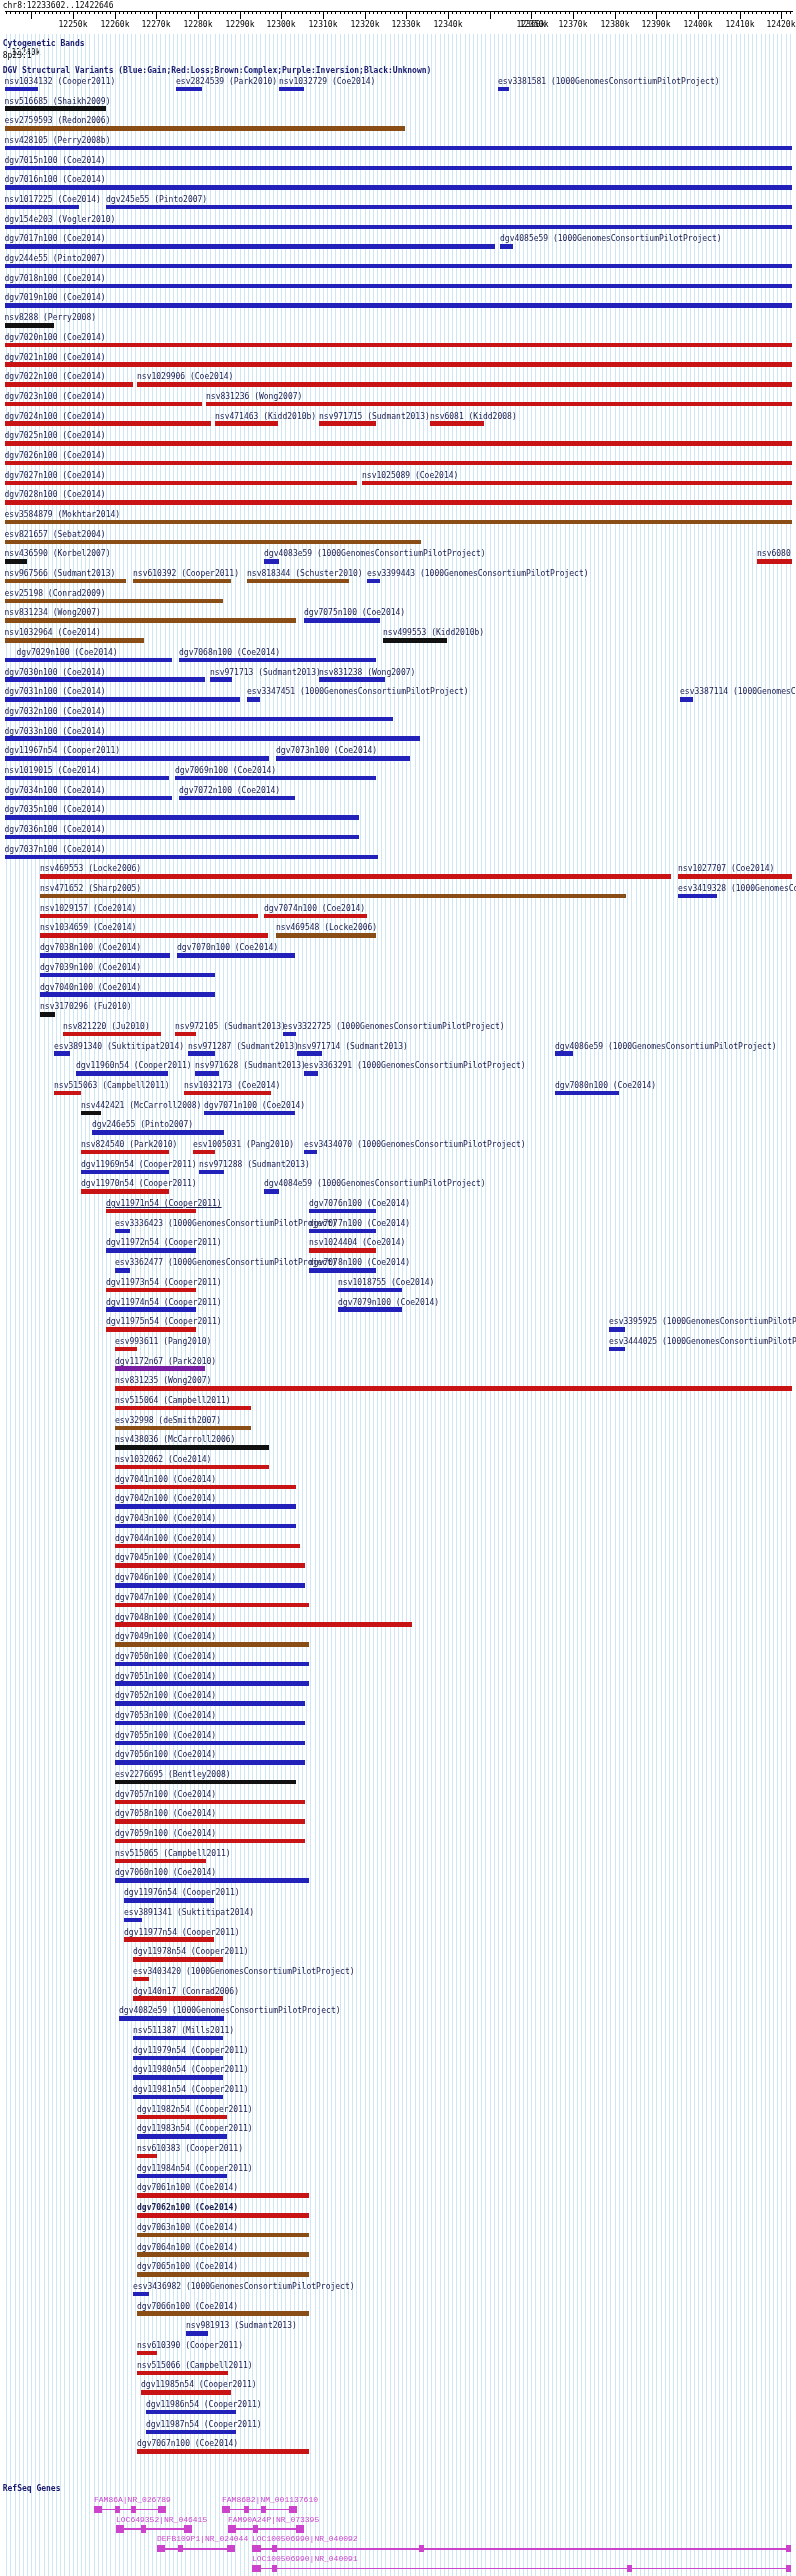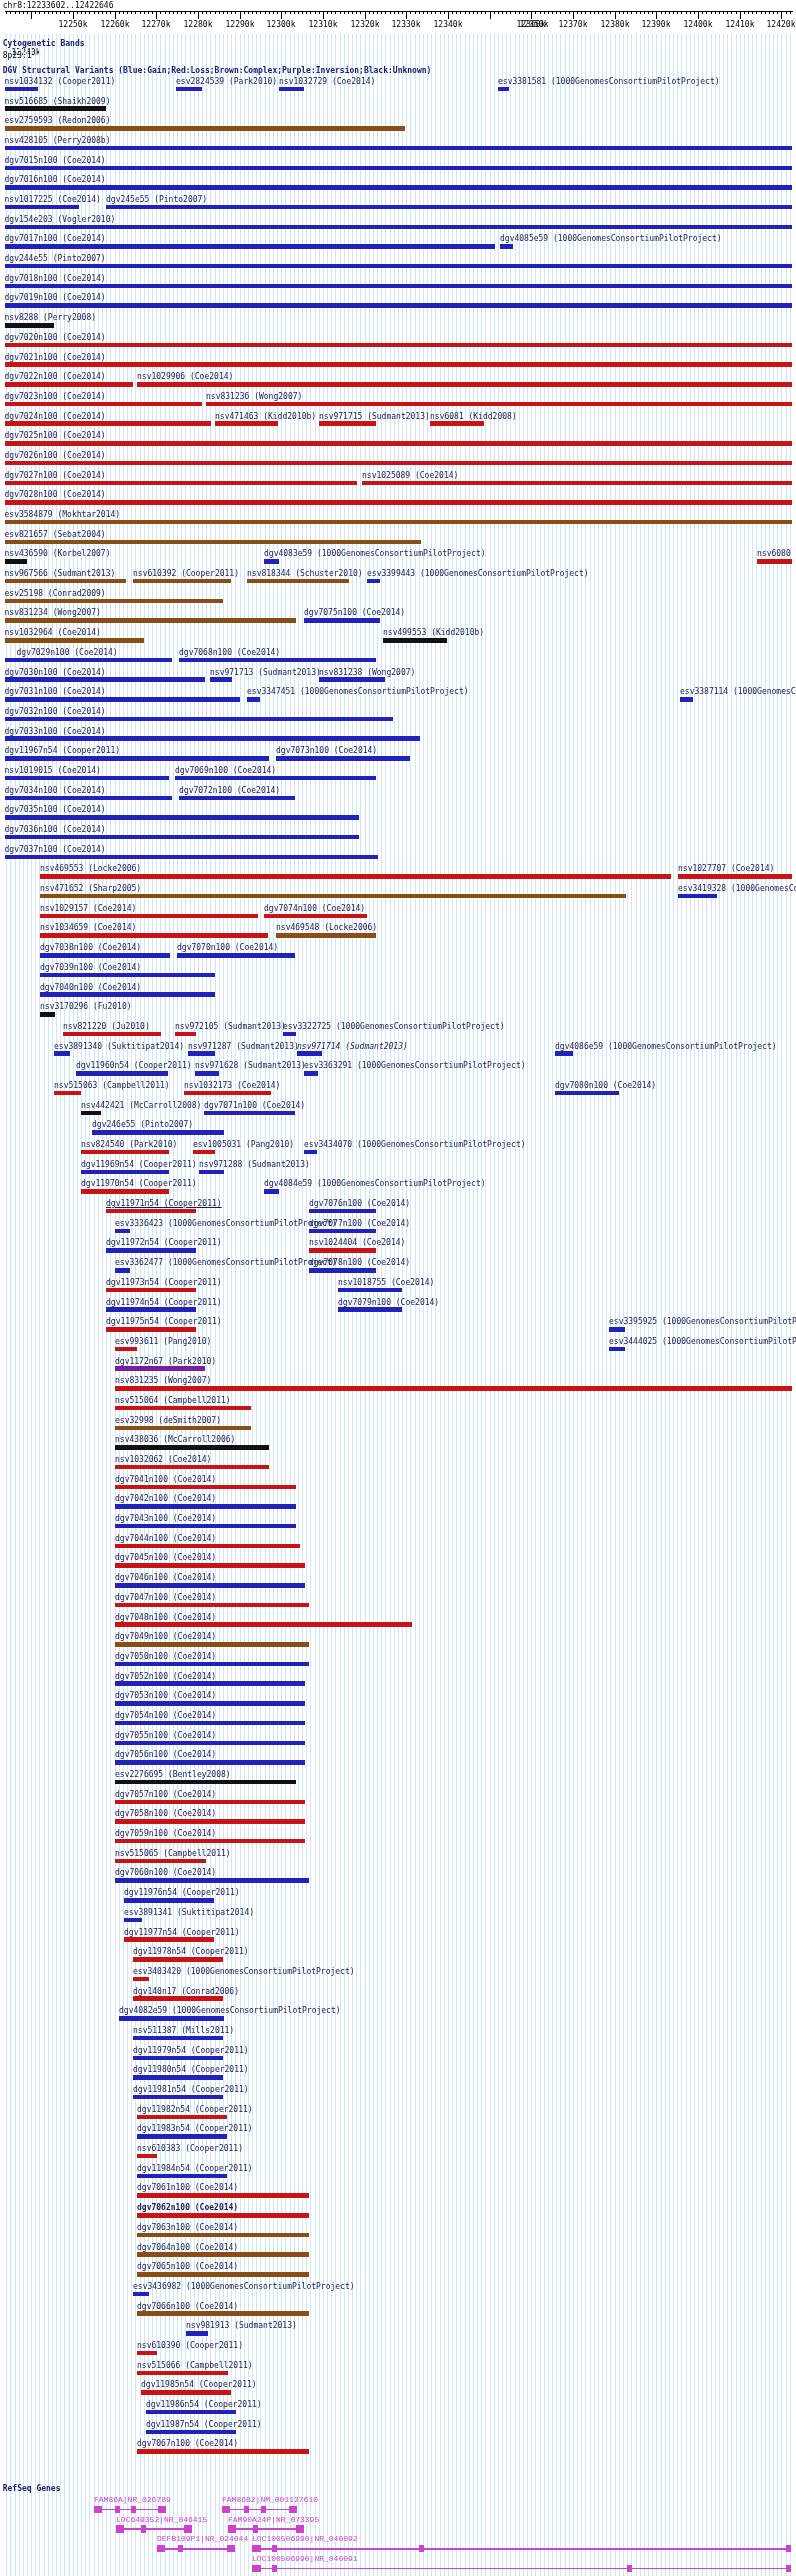--- a/index.html
+++ b/index.html
@@ -702,21 +702,21 @@
           <span class="vlabel" style="left: 175px;">nsv972105 (Sudmant2013)</span>
           <span class="vbar" style="left: 175px; width: 20.6px; background: rgb(200, 20, 20);"></span>
           <span class="vlabel" style="left: 283px;">esv3322725 (1000GenomesConsortiumPilotProject)</span>
           <span class="vbar" style="left: 283px; width: 12.5px; background: rgb(34, 34, 187);"></span>
         </div>
         <div class="vrow">
           <span class="vlabel" style="left: 54px;">esv3891340 (Suktitipat2014)</span>
           <span class="vbar" style="left: 54px; width: 16px; background: rgb(34, 34, 187);"></span>
           <span class="vlabel" style="left: 188px;">nsv971287 (Sudmant2013)</span>
           <span class="vbar" style="left: 188px; width: 27px; background: rgb(34, 34, 187);"></span>
-          <span class="vlabel" style="left: 297px; font-style: italic;">nsv971714 (Sudmant2013)</span>
+          <span class="vlabel" style="left: 297px;">nsv971714 (Sudmant2013)</span>
           <span class="vbar" style="left: 297px; width: 25px; background: rgb(34, 34, 187);"></span>
           <span class="vlabel" style="left: 555px;">dgv4086e59 (1000GenomesConsortiumPilotProject)</span>
           <span class="vbar" style="left: 555px; width: 18px; background: rgb(34, 34, 187);"></span>
         </div>
         <div class="vrow">
           <span class="vlabel" style="left: 76px;">dgv11960n54 (Cooper2011)</span>
           <span class="vbar" style="left: 76px; width: 92px; background: rgb(34, 34, 187);"></span>
           <span class="vlabel" style="left: 195px;">nsv971628 (Sudmant2013)</span>
           <span class="vbar" style="left: 195px; width: 24px; background: rgb(34, 34, 187);"></span>
           <span class="vlabel" style="left: 304px;">esv3363291 (1000GenomesConsortiumPilotProject)</span>
@@ -866,29 +866,29 @@
         </div>
         <div class="vrow">
           <span class="vlabel" style="left: 115px;">dgv7049n100 (Coe2014)</span>
           <span class="vbar" style="left: 115px; width: 194px; background: rgb(138, 77, 21);"></span>
         </div>
         <div class="vrow">
           <span class="vlabel" style="left: 115px;">dgv7050n100 (Coe2014)</span>
           <span class="vbar" style="left: 115px; width: 194px; background: rgb(34, 34, 187);"></span>
         </div>
         <div class="vrow">
+          <span class="vlabel" style="left: 115px;">dgv7051n100 (Coe2014)</span>
+          <span class="vbar" style="left: 115px; width: 194px; background: rgb(34, 34, 187);"></span>
+        </div>
+        <div class="vrow">
           <span class="vlabel" style="left: 115px;">dgv7052n100 (Coe2014)</span>
           <span class="vbar" style="left: 115px; width: 190px; background: rgb(34, 34, 187);"></span>
         </div>
         <div class="vrow">
           <span class="vlabel" style="left: 115px;">dgv7053n100 (Coe2014)</span>
-          <span class="vbar" style="left: 115px; width: 190px; background: rgb(34, 34, 187);"></span>
-        </div>
-        <div class="vrow">
-          <span class="vlabel" style="left: 115px;">dgv7054n100 (Coe2014)</span>
           <span class="vbar" style="left: 115px; width: 190px; background: rgb(34, 34, 187);"></span>
         </div>
         <div class="vrow">
           <span class="vlabel" style="left: 115px;">dgv7055n100 (Coe2014)</span>
           <span class="vbar" style="left: 115px; width: 190px; background: rgb(34, 34, 187);"></span>
         </div>
         <div class="vrow">
           <span class="vlabel" style="left: 115px;">dgv7056n100 (Coe2014)</span>
           <span class="vbar" style="left: 115px; width: 190px; background: rgb(34, 34, 187);"></span>
         </div>

